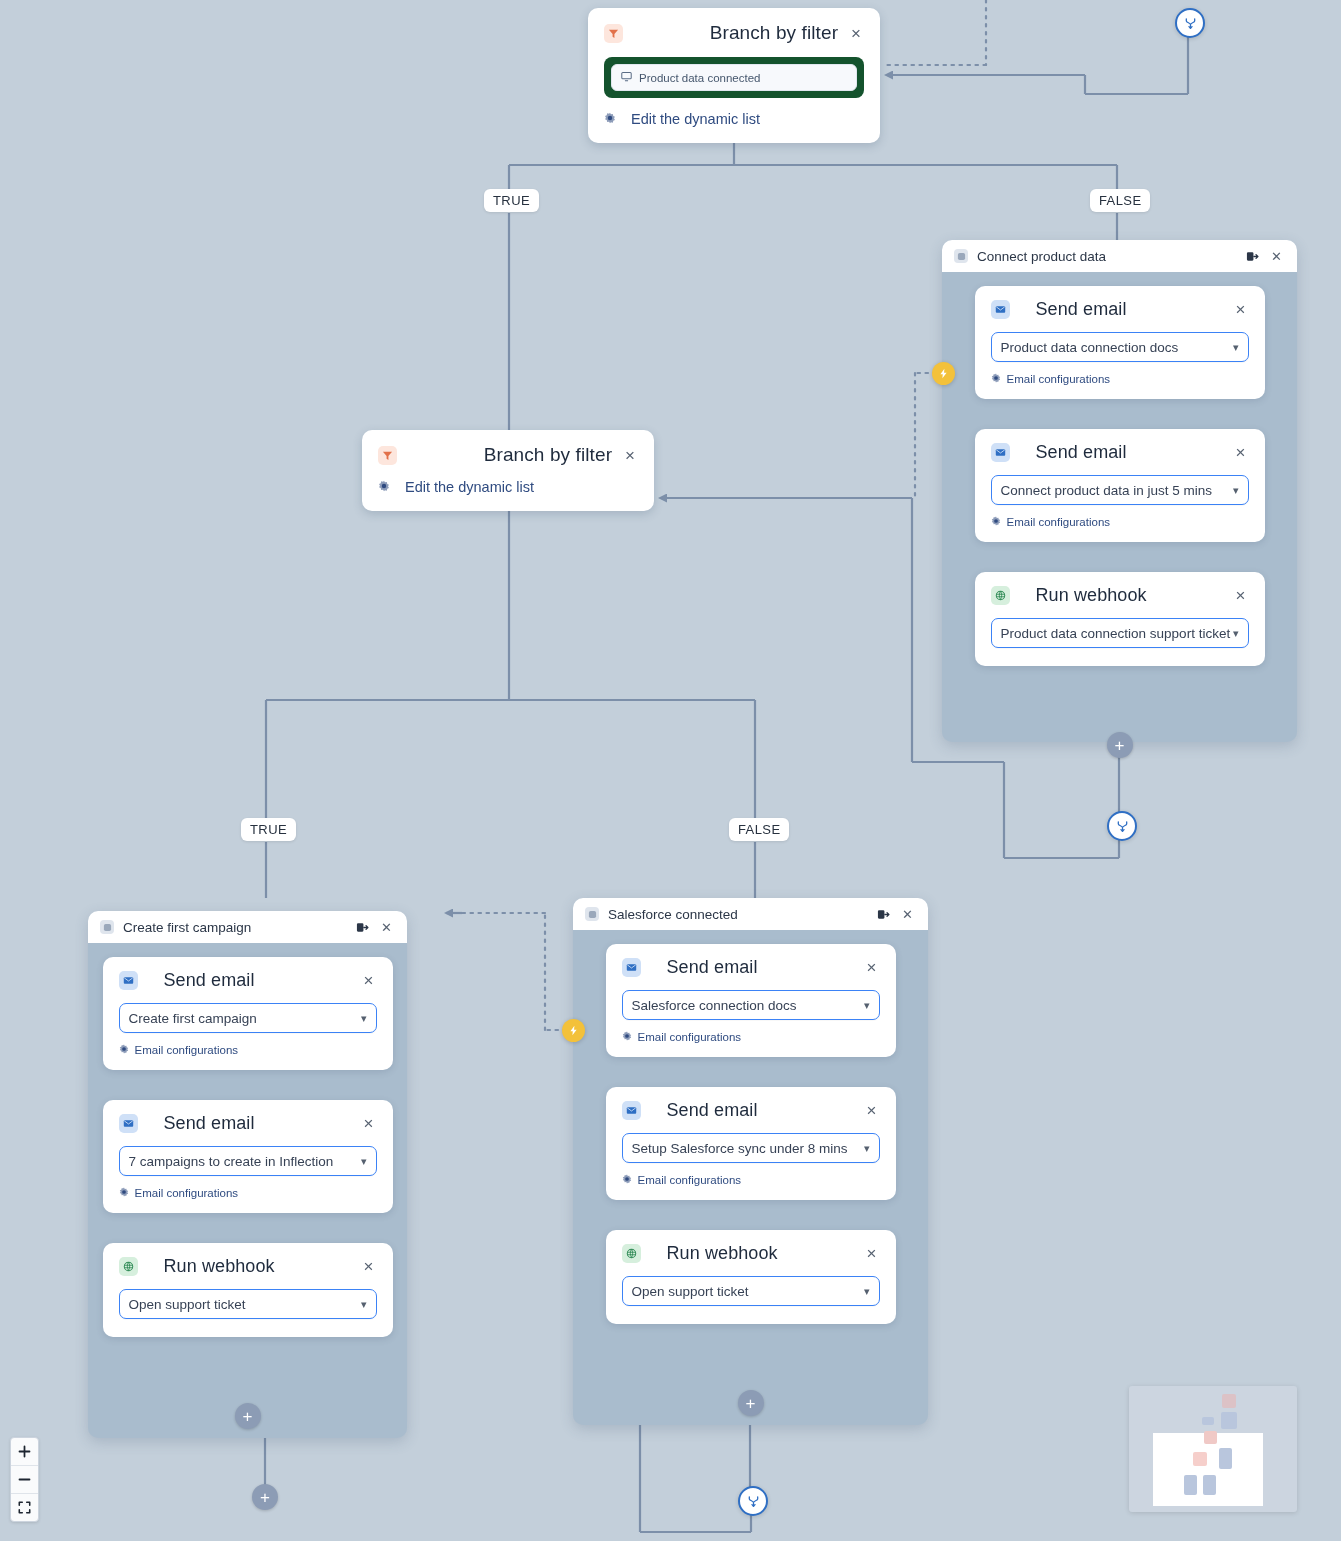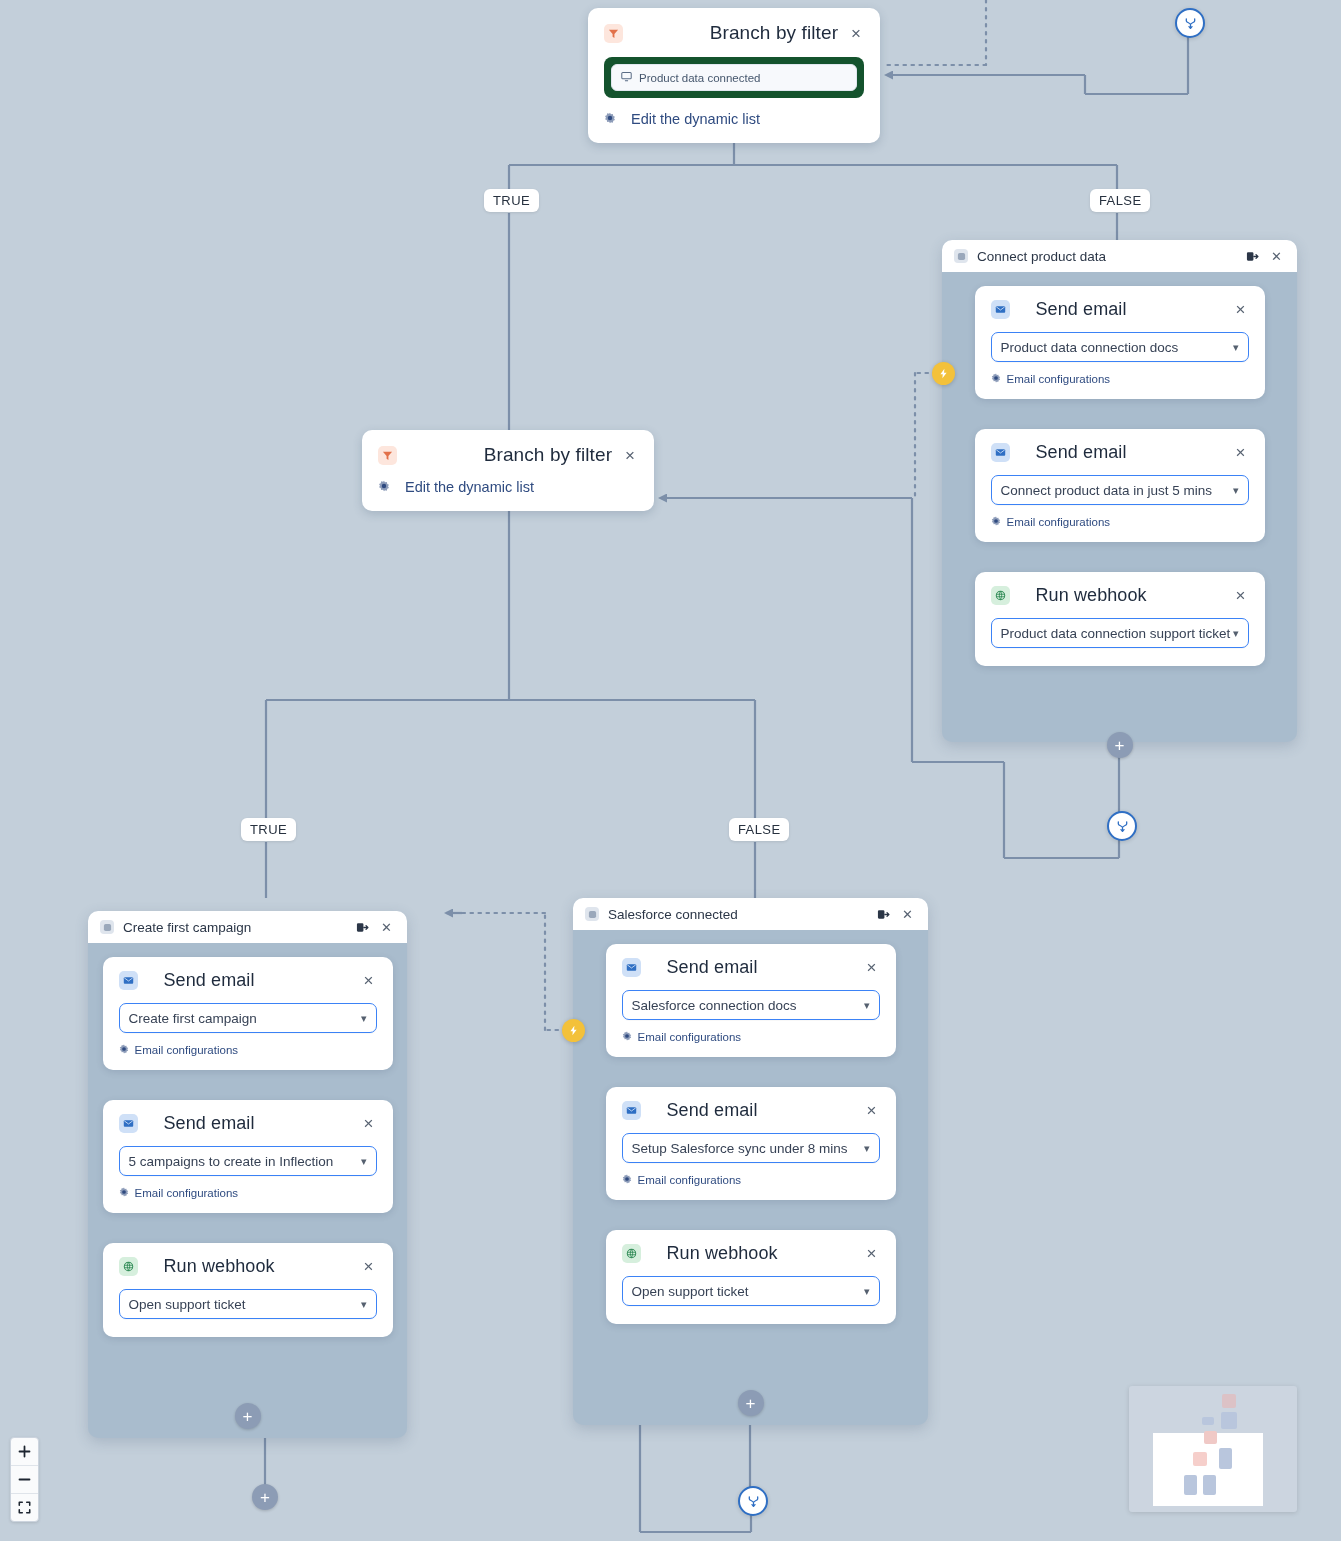--- a/index.html
+++ b/index.html
@@ -405,21 +405,21 @@
           <span class="ico-badge ico-mail">
             <svg width="11" height="11" viewBox="0 0 14 14">
                 <rect x="1" y="3" width="12" height="8" rx="1.2" fill="#2f6fc4"></rect>
                 <path d="M1.6 3.6L7 7.6l5.4-4" stroke="#cfe0f7" stroke-width="1.1" fill="none"></path>
               </svg>
           </span>
           <span class="step-title">Send email</span>
           <span class="x-btn">×</span>
         </div>
         <div class="select">
-          <span class="val">5 campaigns to create in Inflection</span>
+          <span class="val">7 campaigns to create in Inflection</span>
           <span class="chev">▾</span>
         </div>
         <div class="cfg-link">
           <span>
             <svg width="10" height="10" viewBox="0 0 14 14">
                 <circle cx="7" cy="7" r="2.6" fill="#2f4b80"></circle>
                 <path d="M7 .8l1.1 1.9 2.2-.3.5 2.2 2 .9-1.1 1.9 1.1 1.9-2 .9-.5 2.2-2.2-.3L7 13.2 5.9 11.3l-2.2.3-.5-2.2-2-.9 1.1-1.9L1.2 4.7l2-.9.5-2.2 2.2.3z" fill="#2f4b80" opacity=".55"></path>
               </svg>
           </span>
           <span>Email configurations</span>

